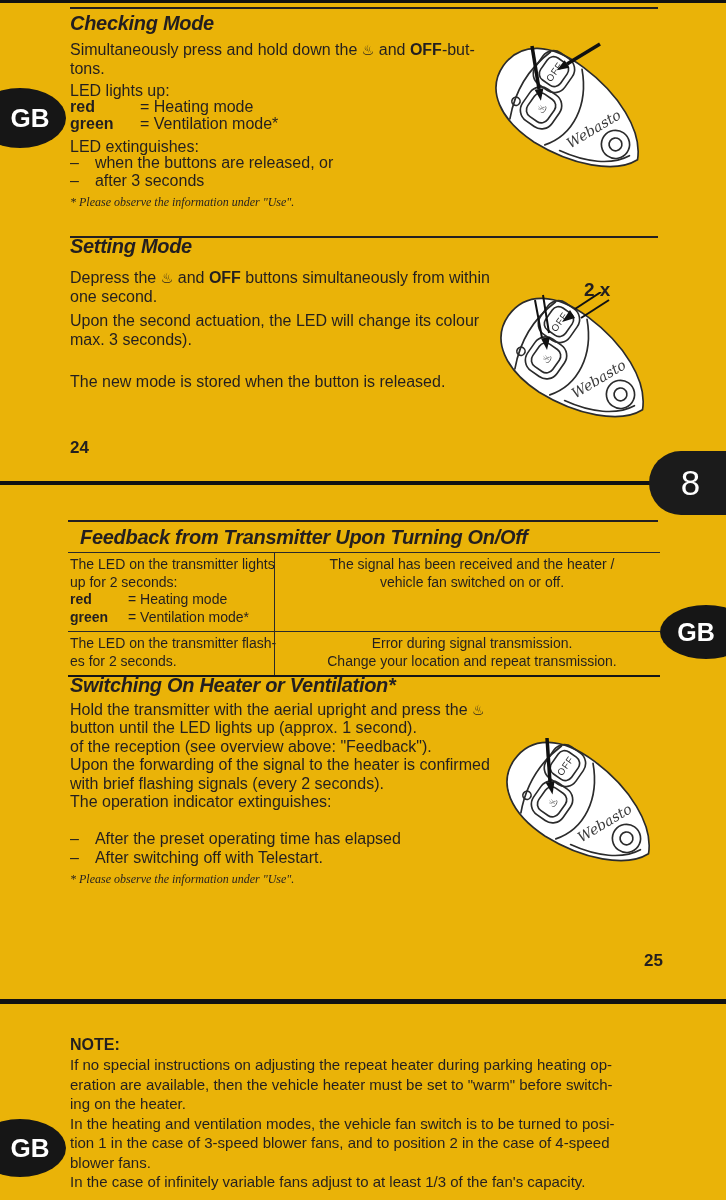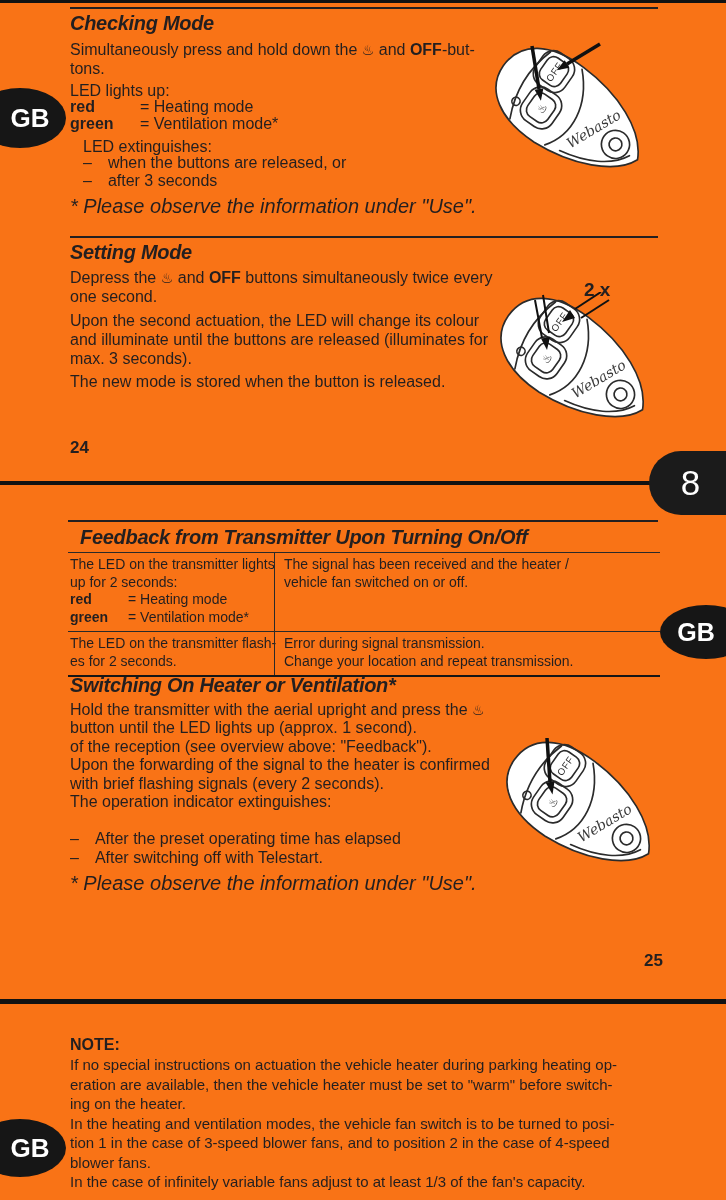--- a/index.html
+++ b/index.html
@@ -1,16 +1,16 @@
 <!DOCTYPE html>
 <html><head>
 <meta charset="utf-8">
 <style>
   html,body{margin:0;padding:0;background:#ffffff;}
-  .page{position:relative;width:726px;height:1200px;background:#f97316;overflow:hidden;
+  .page{position:relative;width:726px;height:1200px;background:#eab308;overflow:hidden;
         font-family:"Liberation Sans",sans-serif;color:#231f20;}
   .abs{position:absolute;}
   .bar{position:absolute;background:#121212;}
   .rule{position:absolute;background:#231f20;height:2px;}
   .sec-title{position:absolute;font-size:20px;font-weight:bold;font-style:italic;letter-spacing:-0.3px;white-space:nowrap;}
   .body16{font-size:16px;line-height:19px;}
   .line{white-space:nowrap;}
   .b{font-weight:bold;}
   .ico{font-family:"DejaVu Sans",sans-serif;font-size:14px;line-height:1;}
   .kv{display:flex;font-size:16px;line-height:17px;}
@@ -25,26 +25,26 @@
   .chaptab{position:absolute;left:649px;top:451px;width:77px;height:64px;background:#1b1b1b;color:#fff;
            border-radius:32px 0 0 32px;display:flex;align-items:center;justify-content:center;
            font-size:35px;padding-left:6px;box-sizing:border-box;}
   
   .ftable{position:absolute;left:68px;top:552px;width:592px;
           border-top:1.5px solid #2a2a2a;border-bottom:2.5px solid #161616;font-size:14px;}
   .ftable .line{line-height:17.5px;}
   .frow{display:flex;}
   .frow2{border-top:1.2px solid #2a2a2a;}
   .fcl{width:206px;flex:0 0 206px;box-sizing:border-box;padding:3px 2px 5px 2px;}
-  .fcr{flex:1;border-left:1.2px solid #2a2a2a;box-sizing:border-box;padding:3px 0 5px 9px;}
+  .fcr{flex:1;border-left:1.2px solid #2a2a2a;box-sizing:border-box;padding:3px 0 5px 9px;text-align:center;}
   .kv2{display:flex;line-height:17.5px;}
   .kv2 .kv2-k{font-weight:bold;width:58px;flex:0 0 58px;}
   .note-block{position:absolute;left:70px;top:1055px;font-size:15px;}
   .note-block .line{line-height:19.5px;}
-  .foot{position:absolute;font-size:20px;font-style:italic;white-space:nowrap;}
+  .foot{position:absolute;font-size:12px;font-style:italic;white-space:nowrap;font-family:Liberation Serif, serif;}
   .twox{position:absolute;left:584px;top:279px;font-size:19px;font-weight:bold;}
   
   svg.remote{position:absolute;}
   .ol{fill:none;stroke:#2b2b2b;stroke-width:1.3px;stroke-linecap:round;}
   .bodyfill{fill:#ffffff;}
   .ash{stroke:#111;stroke-width:3.5px;fill:none;}
   .ash2{stroke:#111;stroke-width:2px;fill:none;}
   .ahead{fill:#111;stroke:none;}
   .btn-glyph{font-family:"DejaVu Sans",sans-serif;font-size:9px;fill:#2b2b2b;text-anchor:middle;}
   .off-label{font-family:"Liberation Sans",sans-serif;font-size:7.5px;letter-spacing:0.5px;fill:#2b2b2b;text-anchor:middle;}
@@ -67,22 +67,22 @@
 
   <div class="abs body16" style="left:70px;top:81px;">LED lights up:</div>
   <div class="abs kv" style="left:70px;top:98px;">
     <span class="kv-k">red</span>
     <span>= Heating mode</span>
   </div>
   <div class="abs kv" style="left:70px;top:115px;">
     <span class="kv-k">green</span>
     <span>= Ventilation mode*</span>
   </div>
-  <div class="abs body16" style="left:70px;top:137px;margin-left:13px;">LED extinguishes:</div>
-  <div class="abs bullets16" style="left:70px;top:154px;margin-left:13px;">
+  <div class="abs body16" style="left:70px;top:137px;">LED extinguishes:</div>
+  <div class="abs bullets16" style="left:70px;top:154px;">
       <div class="line">–  when the buttons are released, or</div>
       <div class="line">–  after 3 seconds</div>
     </div>
   <div class="foot" style="left:70px;top:195px;">* Please observe the information under "Use".</div>
 
   <div class="gbtab" style="left:-26px;top:88px;width:92px;height:60px;padding-left:20px;">
       <span>GB</span>
     </div>
 
   <svg class="remote" style="left:492px;top:42px;" width="180" height="150" viewBox="0 0 180 150">
@@ -108,29 +108,28 @@
       <path class="ash" d="M40,4 L47,47"></path>
       <polygon class="ahead" points="51.4,46.3 42.6,47.7 48.9,58.8"></polygon>
     </g>
     <g>
       <path class="ash" d="M108,2 L75,22"></path>
       <polygon class="ahead" points="77.3,25.8 72.7,18.2 64.7,28.2"></polygon>
     </g>
   </svg>
 
   <div class="rule" style="left:70px;top:236px;width:588px;"></div>
-  <div class="sec-title" style="left:70px;top:241px;">Setting Mode</div>
+  <div class="sec-title" style="left:70px;top:235px;">Setting Mode</div>
 
   <div class="abs body16" style="left:70px;top:268px;">
-    <div class="line"><span>Depress the </span><span class="ico">♨</span><span> and </span><span class="b">OFF</span><span> buttons simultaneously twice every</span></div>
+    <div class="line"><span>Depress the </span><span class="ico">♨</span><span> and </span><span class="b">OFF</span><span> buttons simultaneously from within</span></div>
     <div class="line">one second.</div>
   </div>
   <div class="abs p-lines" style="left:70px;top:311px;">
       <div class="line">Upon the second actuation, the LED will change its colour</div>
-      <div class="line">and illuminate until the buttons are released (illuminates for</div>
       <div class="line">max. 3 seconds).</div>
     </div>
   <div class="abs body16" style="left:70px;top:372px;">The new mode is stored when the button is released.</div>
 
   <div class="twox">2 x</div>
 
   <svg class="remote" style="left:497px;top:292px;" width="180" height="150" viewBox="0 0 180 150">
     <g transform="translate(8,-28) scale(1.28)">
       <g transform="rotate(-55 55 65)">
         <path class="ol bodyfill" d="M45,8 C68,8 81,28 80,60 C79,94 66,126 45,136 C26,128 12,96 10,62 C9,30 22,8 45,8 Z"></path>
@@ -249,21 +248,21 @@
       <polygon class="ahead" points="51.5,45.6 42.6,46.6 49.5,58.5"></polygon>
     </g>
   </svg>
 
   <div class="pagenum" style="right:63px;top:951px;">25</div>
 
   <div class="bar" style="left:0;top:999px;width:726px;height:5px;"></div>
 
   <div class="abs b" style="left:70px;top:1036px;font-size:16px;">NOTE:</div>
   <div class="note-block">
-      <div class="line">If no special instructions on actuation the vehicle heater during parking heating op-</div>
+      <div class="line">If no special instructions on adjusting the repeat heater during parking heating op-</div>
       <div class="line">eration are available, then the vehicle heater must be set to "warm" before switch-</div>
       <div class="line">ing on the heater.</div>
       <div class="line">In the heating and ventilation modes, the vehicle fan switch is to be turned to posi-</div>
       <div class="line">tion 1 in the case of 3-speed blower fans, and to position 2 in the case of 4-speed</div>
       <div class="line">blower fans.</div>
       <div class="line">In the case of infinitely variable fans adjust to at least 1/3 of the fan's capacity.</div>
     </div>
 
   <div class="gbtab" style="left:-26px;top:1119px;width:92px;height:58px;padding-left:20px;">
       <span>GB</span>

